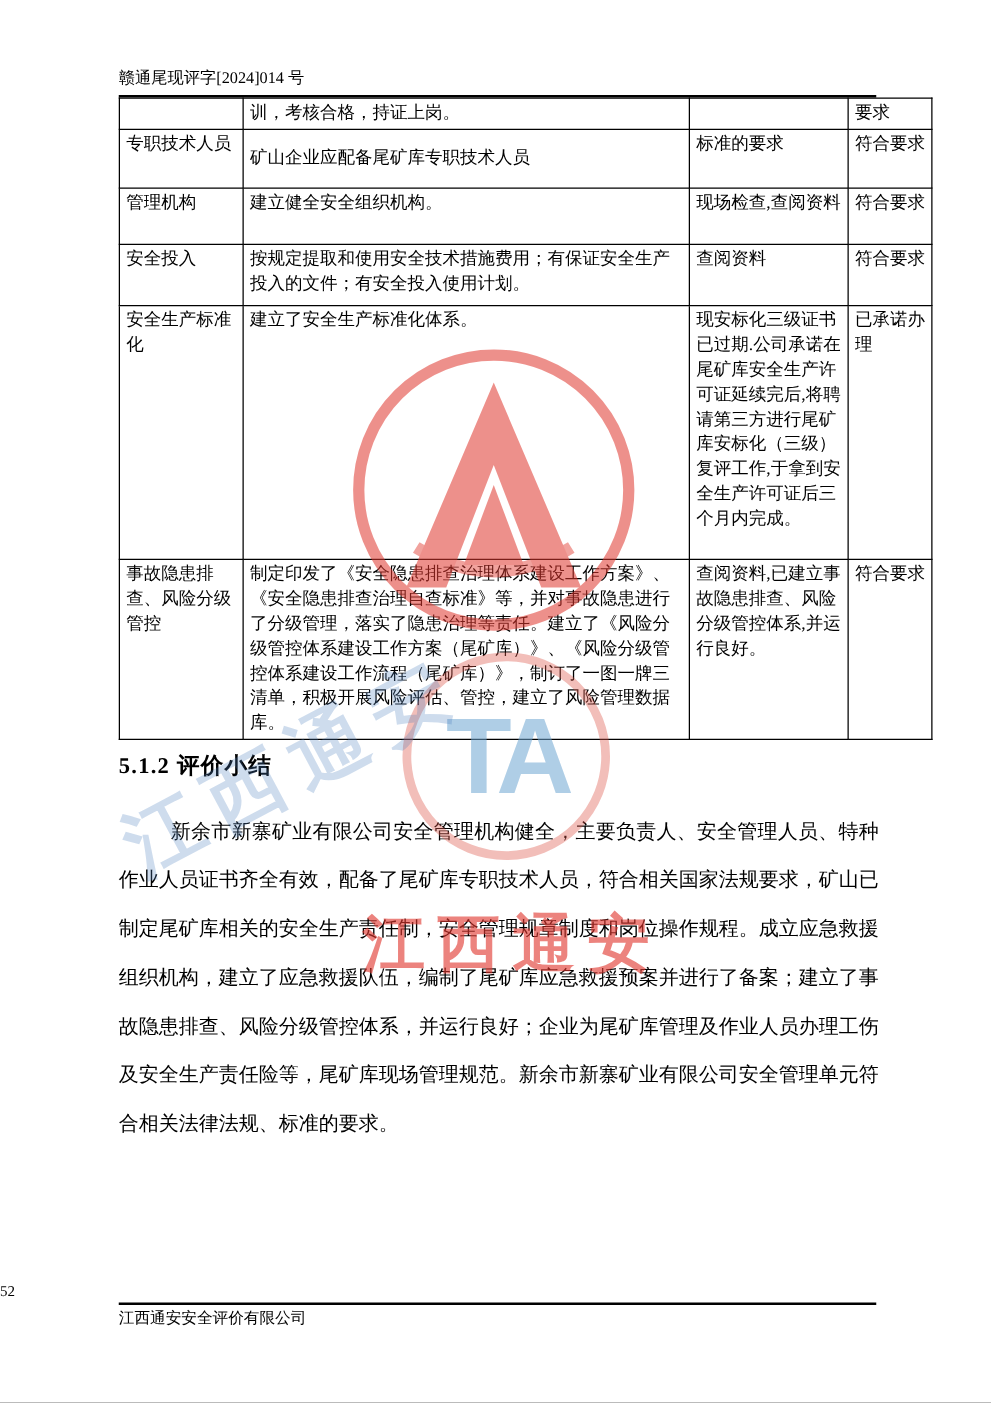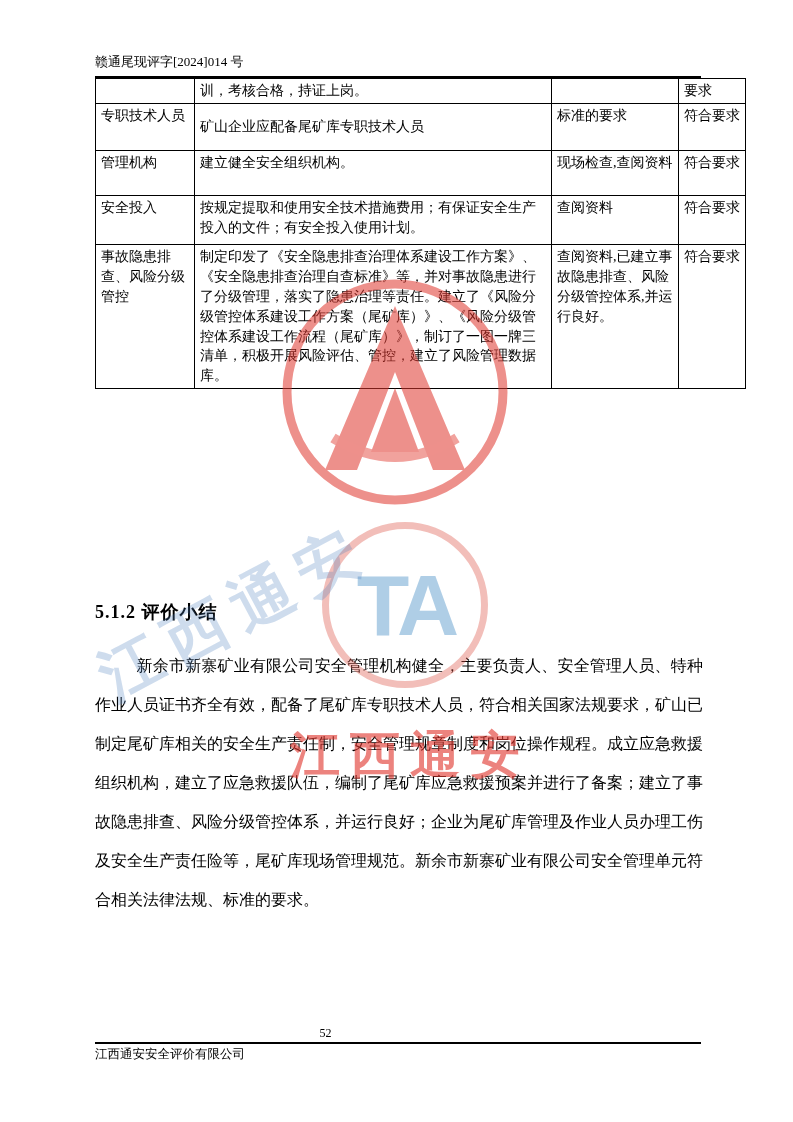--- a/index.html
+++ b/index.html
@@ -46,21 +46,21 @@
   }
   .para{
     position:absolute;top:646px;left:95px;width:608px;
     font-size:16px;line-height:39px;text-align:justify;
     text-indent:2.6em;
   }
 
   
   .page-number{
     position:absolute;top:1026px;left:0;width:651px;
-    text-align:center;font-size:12px;
+    text-align:left;font-size:12px;
   }
   .footer-line{
     position:absolute;top:1042px;left:95px;width:606px;
     border-top:2px solid #000;
   }
   .footer-company{
     position:absolute;top:1046px;left:95px;font-size:12.5px;
   }
 
   
@@ -120,20 +120,26 @@
         <td class="c2">建立健全安全组织机构。</td>
         <td class="c3">现场检查,查阅资料</td>
         <td class="c4">符合要求</td>
       </tr>
       <tr class="r3">
         <td class="c1">安全投入</td>
         <td class="c2">按规定提取和使用安全技术措施费用；有保证安全生产投入的文件；有安全投入使用计划。</td>
         <td class="c3">查阅资料</td>
         <td class="c4">符合要求</td>
       </tr>
+      <tr class="r4">
+        <td class="c1">安全生产标准化</td>
+        <td class="c2">建立了安全生产标准化体系。</td>
+        <td class="c3">现安标化三级证书已过期.公司承诺在尾矿库安全生产许可证延续完后,将聘请第三方进行尾矿库安标化（三级）复评工作,于拿到安全生产许可证后三个月内完成。</td>
+        <td class="c4">已承诺办理</td>
+      </tr>
       <tr class="r5">
         <td class="c1">事故隐患排查、风险分级管控</td>
         <td class="c2">制定印发了《安全隐患排查治理体系建设工作方案》、《安全隐患排查治理自查标准》等，并对事故隐患进行了分级管理，落实了隐患治理等责任。建立了《风险分级管控体系建设工作方案（尾矿库）》、《风险分级管控体系建设工作流程（尾矿库）》，制订了一图一牌三清单，积极开展风险评估、管控，建立了风险管理数据库。</td>
         <td class="c3">查阅资料,已建立事故隐患排查、风险分级管控体系,并运行良好。</td>
         <td class="c4">符合要求</td>
       </tr>
     </tbody>
       </table>
 
     <div class="heading">5.1.2 评价小结</div>

